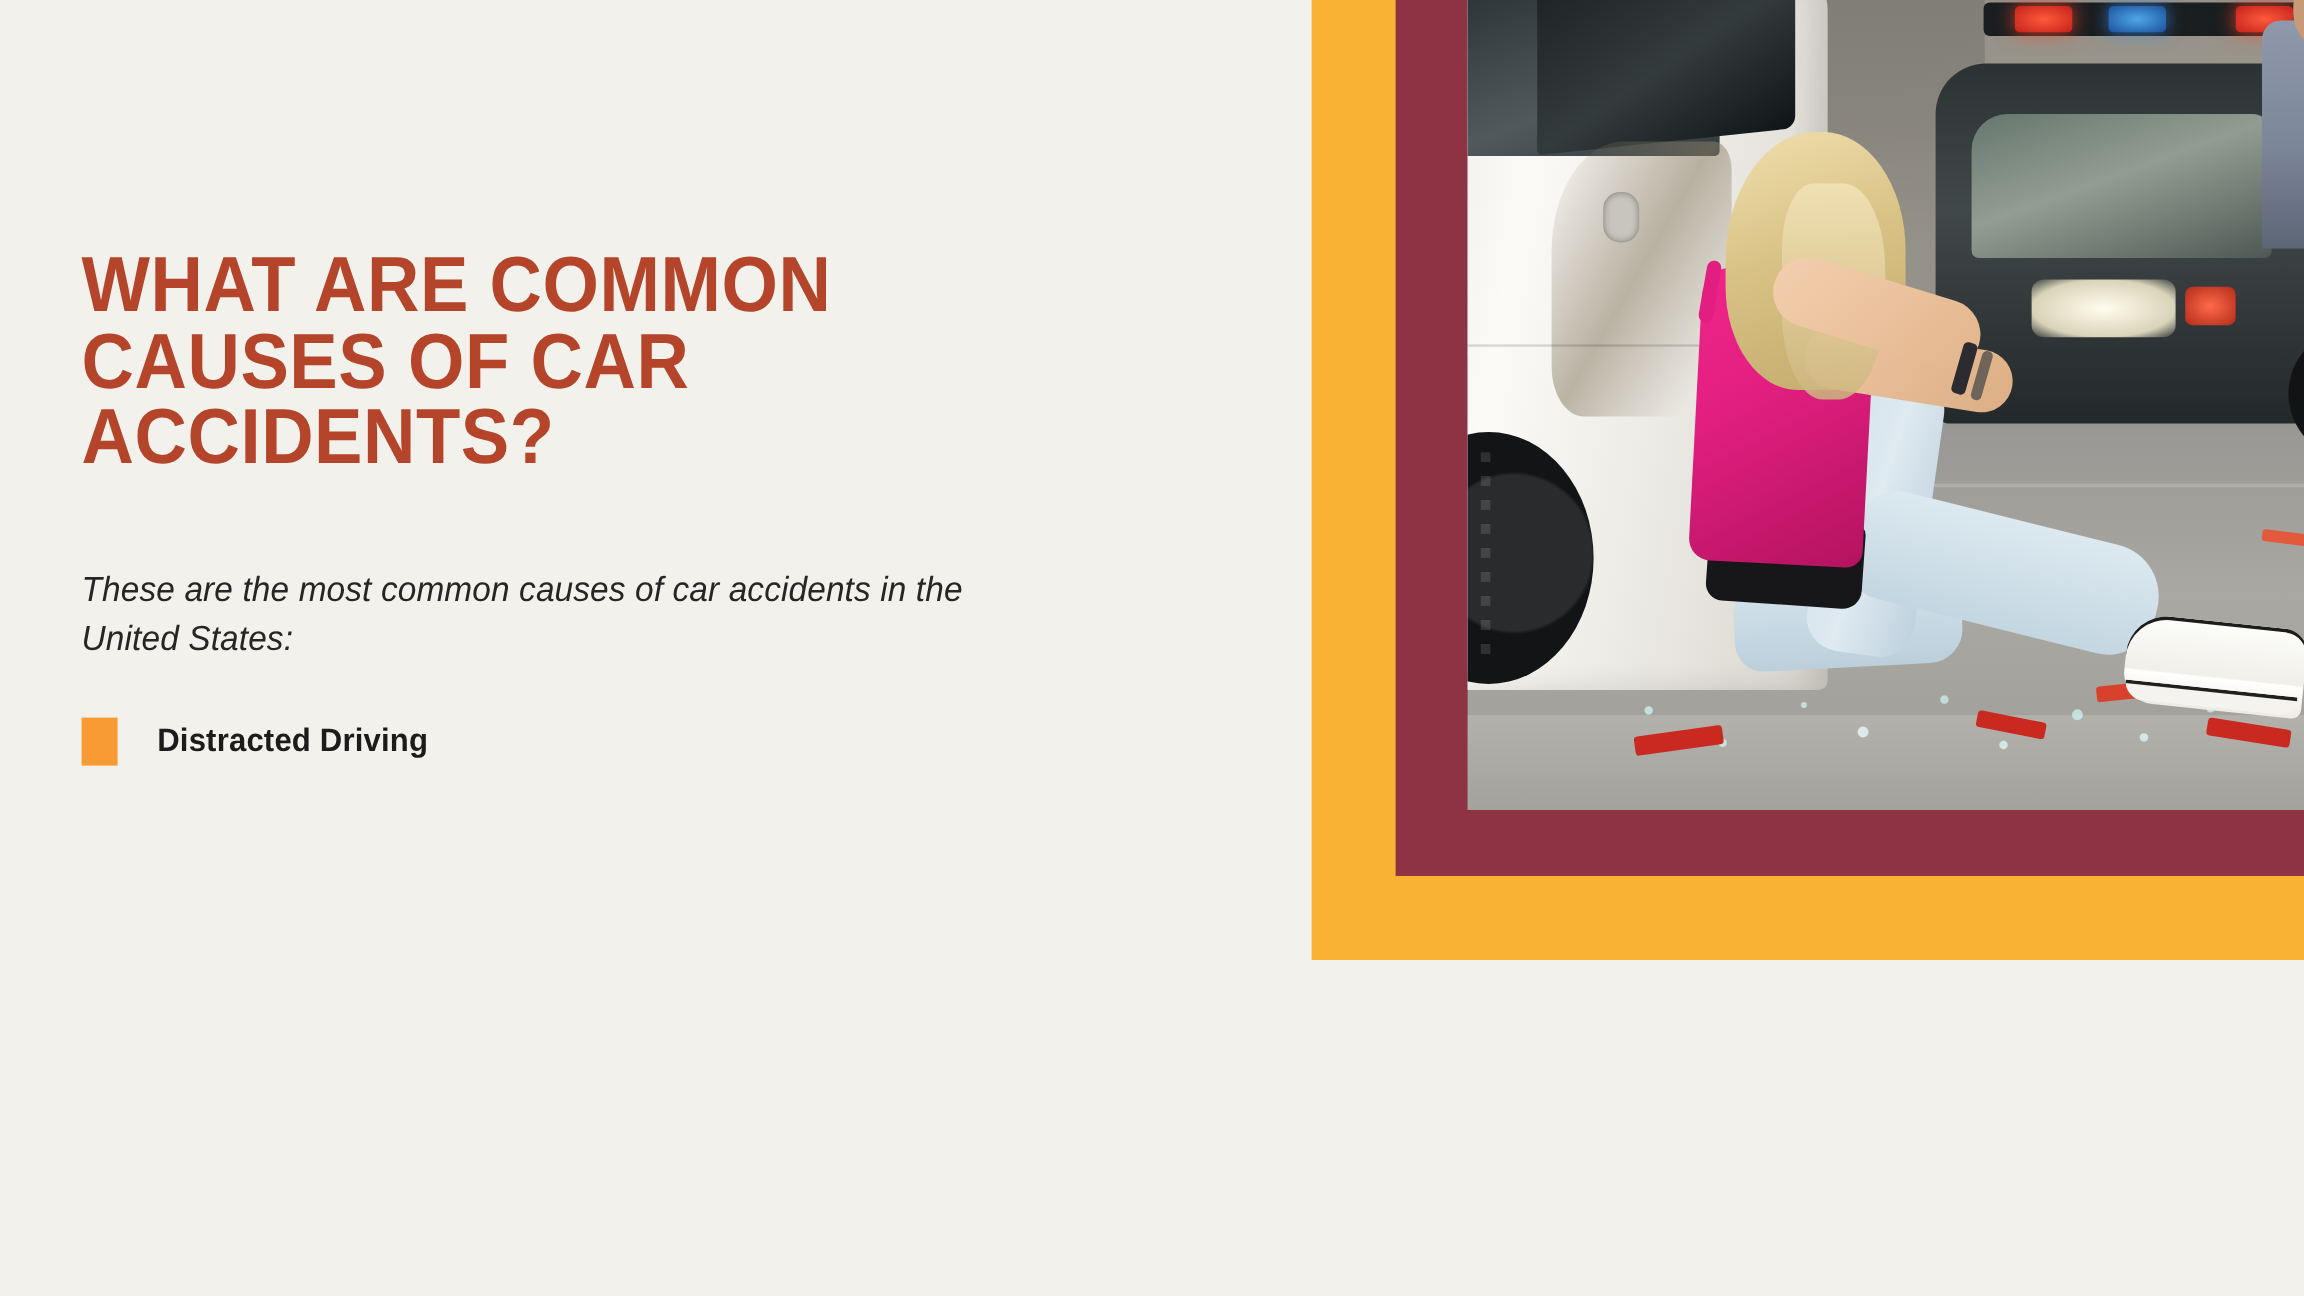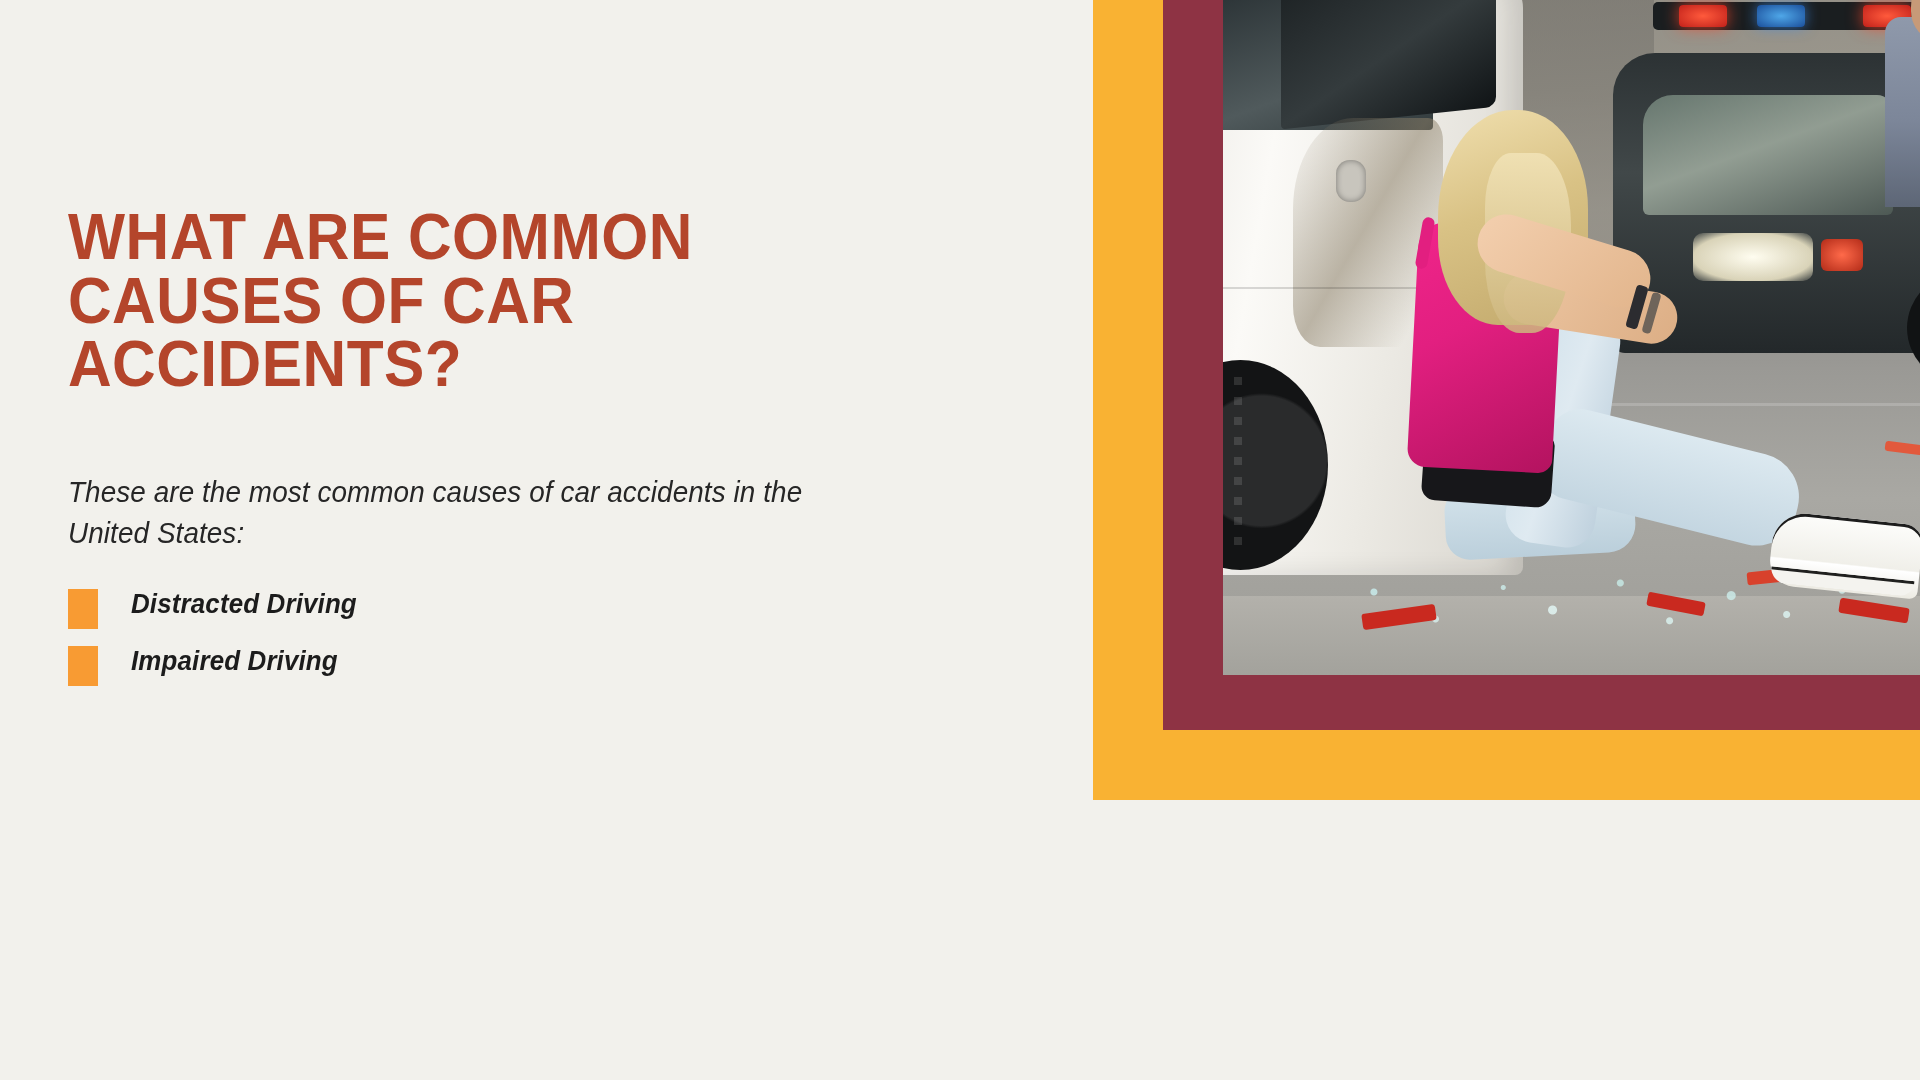--- a/index.html
+++ b/index.html
@@ -66,24 +66,23 @@
     position: absolute;
     top: 589px;
     left: 0;
     list-style: none;
     margin: 0;
     padding: 0;
     width: 860px;
   }
   .cause-item {
     display: flex;
-    align-items: flex-start;
+    align-items: center;
     height: 57px;
     margin-bottom: 0px;
-    font-style: italic;
   }
   .cause-bullet {
     flex: 0 0 auto;
     width: 30px;
     height: 40px;
     background: #F89B33;
     margin-left: 0px;
   }
   .cause-label {
     flex: 1 1 auto;
@@ -400,24 +399,20 @@
   <div class="left-col">
 
     <h1 class="headline">WHAT ARE COMMON CAUSES OF CAR ACCIDENTS?</h1>
 
     <p class="subhead">These are the most common causes of car accidents in the United States:</p>
 
     <ul class="causes-list">
       <li class="cause-item">
         <span class="cause-bullet"></span>
         <span class="cause-label">Distracted Driving</span>
-      </li>
-      <li class="cause-item">
-        <span class="cause-bullet"></span>
-        <span class="cause-label">Impaired Driving</span>
       </li>
     </ul>
   </div>
 
   <div class="photo-frame-outer"></div>
   <div class="photo-frame-mid"></div>
 
   <div class="photo-clip">
     <div class="scene">
       <div class="bg-building"></div>

